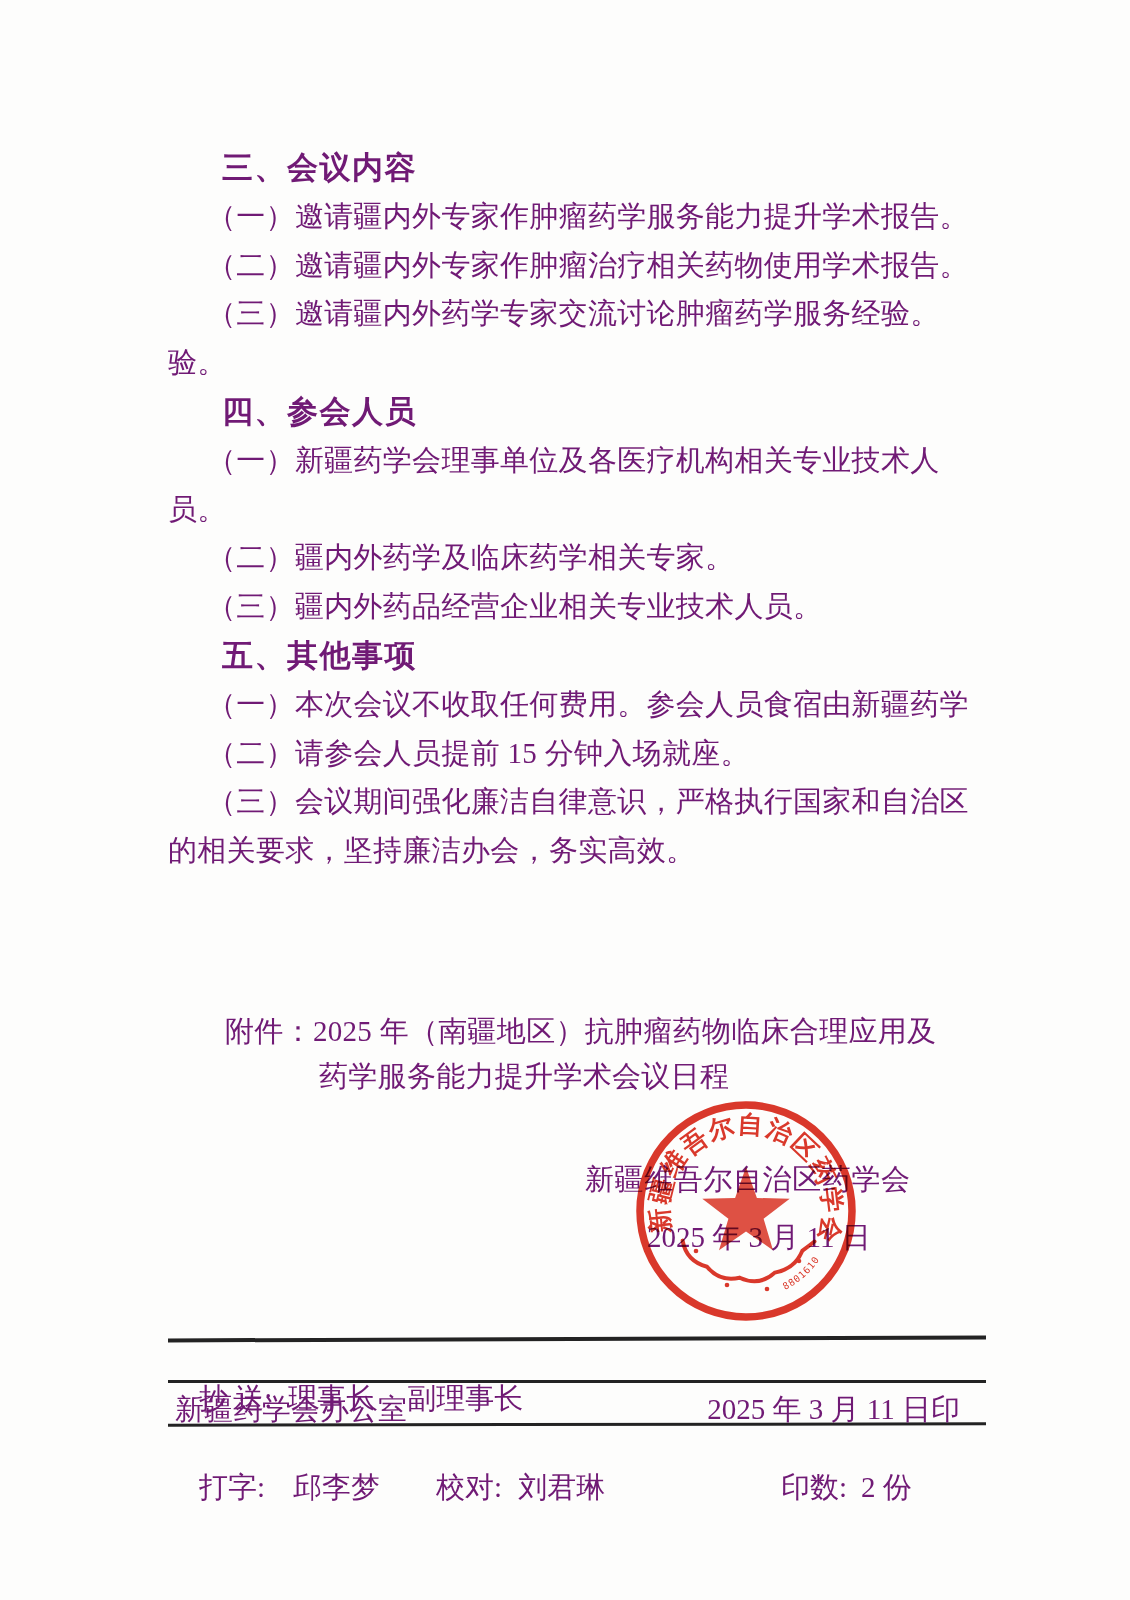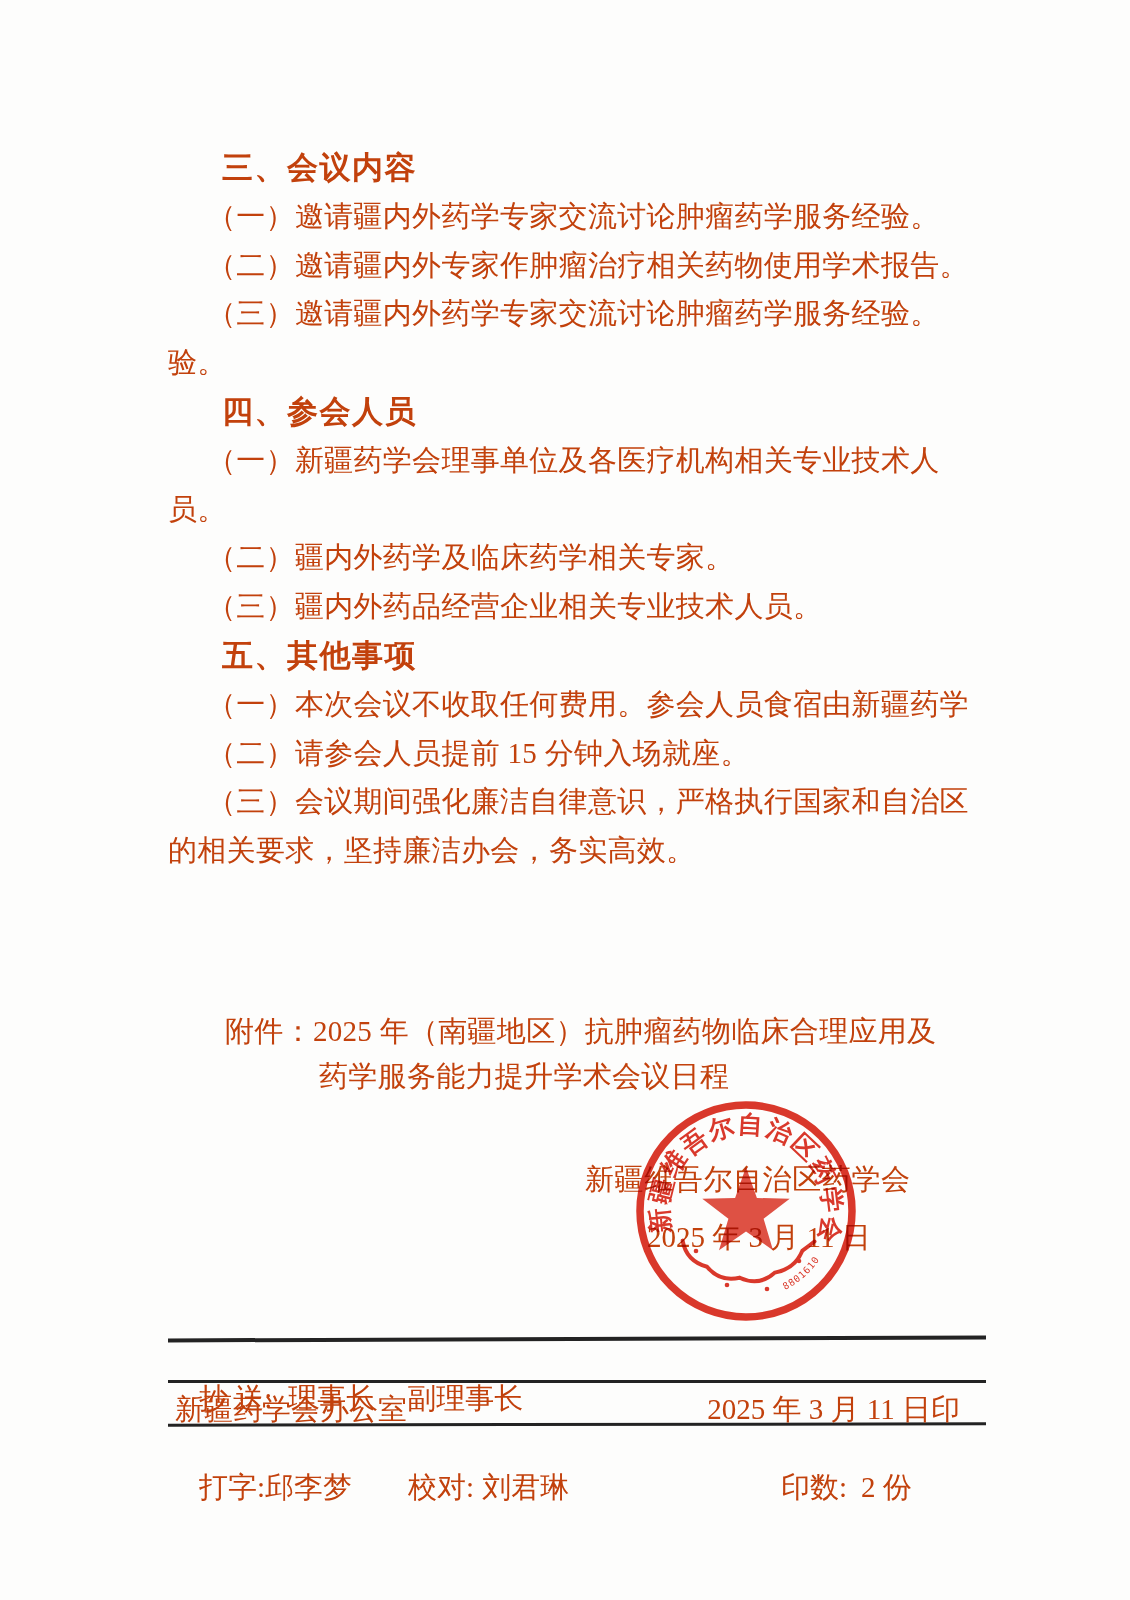--- a/index.html
+++ b/index.html
@@ -1,20 +1,20 @@
 <!DOCTYPE html>
 <html><head>
 <meta charset="utf-8">
 <style>
   html,body { margin:0; padding:0; }
   body { width:1130px; height:1600px; background:#e8e8e8; }
   .page {
     position:relative; width:1130px; height:1600px; overflow:hidden;
     background:#fdfdfc;
-    color:#c2410c;
+    color:#701a75;
     font-family:"Liberation Serif","DejaVu Serif",serif;
   }
   
   #body-lines { position:absolute; top:143px; left:0; width:1130px; }
   .bline { height:48.8px; line-height:48.8px; font-size:29px; letter-spacing:0.3px; white-space:pre; }
   .bline.heading {
     padding-left:222px;
     font-family:"DejaVu Sans","Liberation Sans",sans-serif;
     font-weight:bold; font-size:31px; letter-spacing:1.5px;
   }
@@ -37,34 +37,34 @@
   .fline { position:absolute; left:168px; width:818px; background:#232323; }
   .fline.l1 { top:1337px; height:4px; transform:rotate(-0.2deg); }
   .fline.l2 { top:1380px; height:3px; }
   .fline.l3 { top:1423px; height:3px; transform:rotate(-0.1deg); }
   .cc-row     { position:absolute; left:170px; top:1346px; font-size:29px; white-space:pre; }
   .cc-row .g1 { margin-left:16px; }
   .cc-row .g2 { margin-left:32px; }
   .office-row { position:absolute; left:168px; top:1390px; font-size:29px; white-space:pre;margin-left:7px; }
   .print-date { position:absolute; right:170px; top:1390px; font-size:29px; white-space:pre; }
   .typist-row { position:absolute; left:170px; top:1435px; font-size:29px; white-space:pre; }
-  .typist-row .g1 { margin-left:0; }
+  .typist-row .g1 { margin-left:28px; }
   .typist-row .g2 { margin-left:56px; }
-  .typist-row .g3 { margin-left:8px; }
+  .typist-row .g3 { margin-left:16px; }
   .copies-row { position:absolute; left:752px; top:1435px; font-size:29px; white-space:pre; }
   .copies-row .g1 { margin-left:14px; }
 </style>
 </head>
 <body>
 
 <div class="page">
 
   <div id="body-lines">
       <div class="bline heading">三、会议内容</div>
-      <div class="bline first">（一）邀请疆内外药学专家交流讨论肿瘤药学服务经验。</div>
+      <div class="bline first">（一）邀请疆内外专家作肿瘤药学服务能力提升学术报告。</div>
       <div class="bline first">（二）邀请疆内外专家作肿瘤治疗相关药物使用学术报告。</div>
       <div class="bline first">（三）邀请疆内外药学专家交流讨论肿瘤药学服务经验。</div>
       <div class="bline cont">验。</div>
       <div class="bline heading">四、参会人员</div>
       <div class="bline first">（一）新疆药学会理事单位及各医疗机构相关专业技术人</div>
       <div class="bline cont">员。</div>
       <div class="bline first">（二）疆内外药学及临床药学相关专家。</div>
       <div class="bline first">（三）疆内外药品经营企业相关专业技术人员。</div>
       <div class="bline heading">五、其他事项</div>
       <div class="bline first">（一）本次会议不收取任何费用。参会人员食宿由新疆药学</div>

